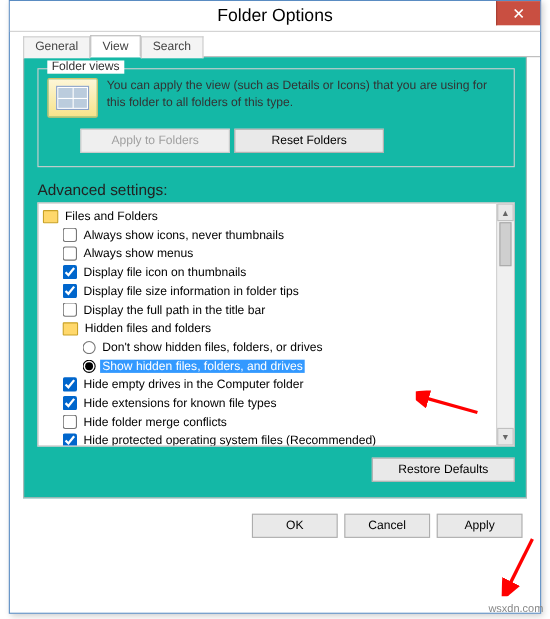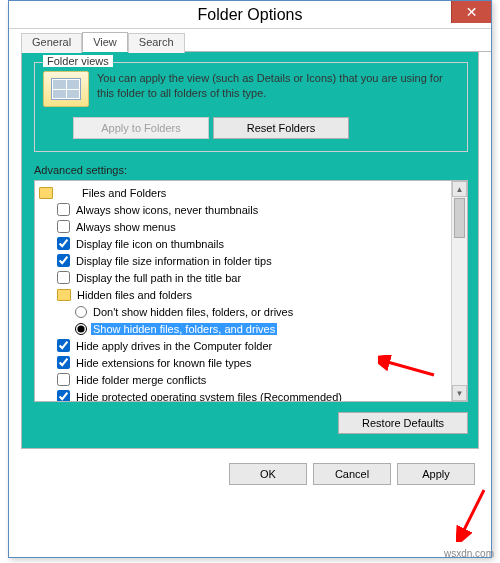--- a/index.html
+++ b/index.html
@@ -22,25 +22,25 @@
 .group-label { position: absolute; top: -8px; left: 8px; background: #fff; padding: 0 4px; font-size: 11px; color:#333;}
 .fv-row { display: flex; gap: 8px; }
 .fv-icon { width: 46px; height: 36px; background: linear-gradient(#fdf6d8,#f7e38a); border:1px solid #d6c36a; border-radius:2px; display:flex; align-items:center; justify-content:center; flex-shrink:0;}
 .fv-icon-inner { width:30px; height:22px; background:#fff; border:1px solid #8aa2c8; display:grid; grid-template-columns:1fr 1fr; grid-template-rows:1fr 1fr; gap:1px; padding:1px;}
 .fv-icon-inner span{background:#bcd;}
 .fv-text { font-size: 11px; line-height: 1.35; color:#333;}
 .fv-buttons { display: flex; gap: 4px; margin-top: 10px; margin-left: 30px;}
 .btn { font-size: 11px; padding: 4px 0; border: 1px solid #adadad; background: #e9e9e9; min-width: 136px; text-align: center; cursor: pointer; }
 .btn.disabled { color: #a0a0a0; background:#efefef; border-color:#c9c9c9; cursor:default;}
 
-.adv-label { font-size: 11px; margin: 6px 0 4px 0; color:#222;}
+.adv-label { font-size: 14px; margin: 6px 0 4px 0; color:#222;}
 .tree-wrap { border: 1px solid #b9b9b9; height: 222px; position: relative; background:#fff; display:flex;}
 .tree { flex:1; overflow: hidden; padding: 3px 2px 3px 4px; font-size: 11px; color:#000;}
 .tree .row { display: flex; align-items: center; height: 17px; white-space: nowrap;}
-.tree .indent0 { padding-left: 0; gap: 23px;}
+.tree .indent0 { padding-left: 0;}
 .tree .indent1 { padding-left: 18px;}
 .tree .indent2 { padding-left: 36px;}
 .folder-icon { width:14px; height:12px; background:#ffd86b; border:1px solid #c9a227; border-radius:1px; display:inline-block; margin-right:4px; flex-shrink:0;}
 input[type=checkbox]{ width:13px; height:13px; margin-right:4px; accent-color:#0066cc;}
 input[type=radio]{ width:12px; height:12px; margin-right:4px; accent-color:#000;}
 .row-label { padding: 0 2px; }
 .row.selected .row-label { background: #3399ff; color:#fff;}
 .scrollbar { width:16px; background:#f0f0f0; border-left:1px solid #d0d0d0; position:relative;}
 .sb-btn { height:16px; background:#e8e8e8; border:1px solid #c0c0c0; display:flex; align-items:center; justify-content:center; font-size:8px; color:#666;}
 .sb-thumb { position:absolute; top:17px; left:2px; right:2px; height:40px; background:#cfcfcf; border:1px solid #a9a9a9;}
@@ -128,21 +128,21 @@
             <div class="row indent2">
               <input type="radio" name="hf" style="">
               <span class="row-label">Don't show hidden files, folders, or drives</span>
             </div>
             <div class="row indent2 selected">
               <input type="radio" name="hf" checked="" style="">
               <span class="row-label">Show hidden files, folders, and drives</span>
             </div>
             <div class="row indent1">
               <input type="checkbox" checked="" style="">
-              <span class="row-label">Hide apply drives in the Computer folder</span>
+              <span class="row-label">Hide empty drives in the Computer folder</span>
             </div>
             <div class="row indent1">
               <input type="checkbox" checked="" style="">
               <span class="row-label">Hide extensions for known file types</span>
             </div>
             <div class="row indent1">
               <input type="checkbox" style="">
               <span class="row-label">Hide folder merge conflicts</span>
             </div>
             <div class="row indent1">

